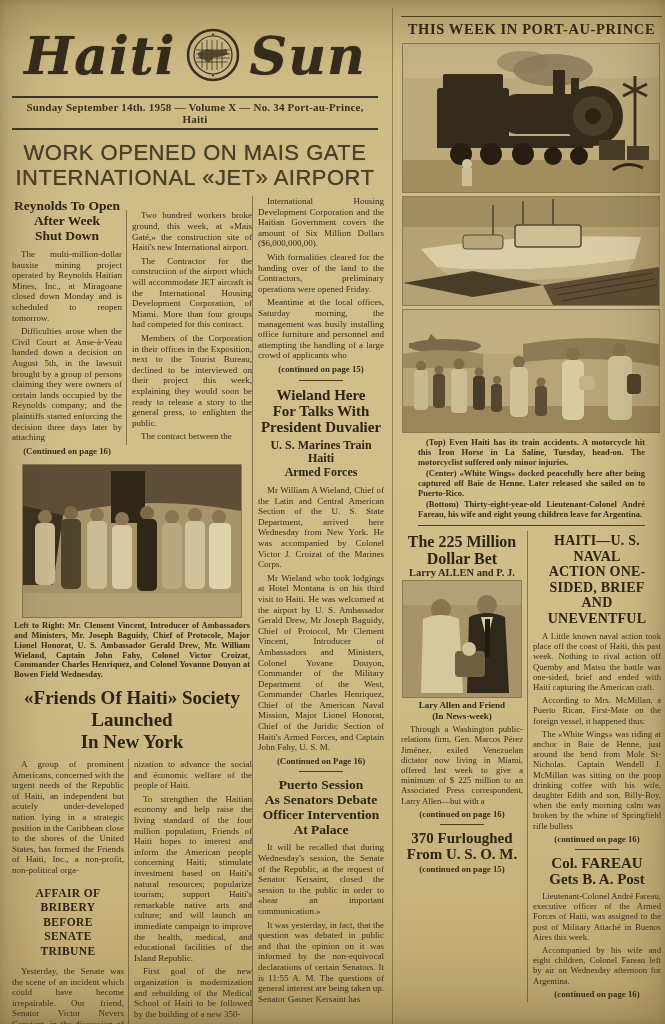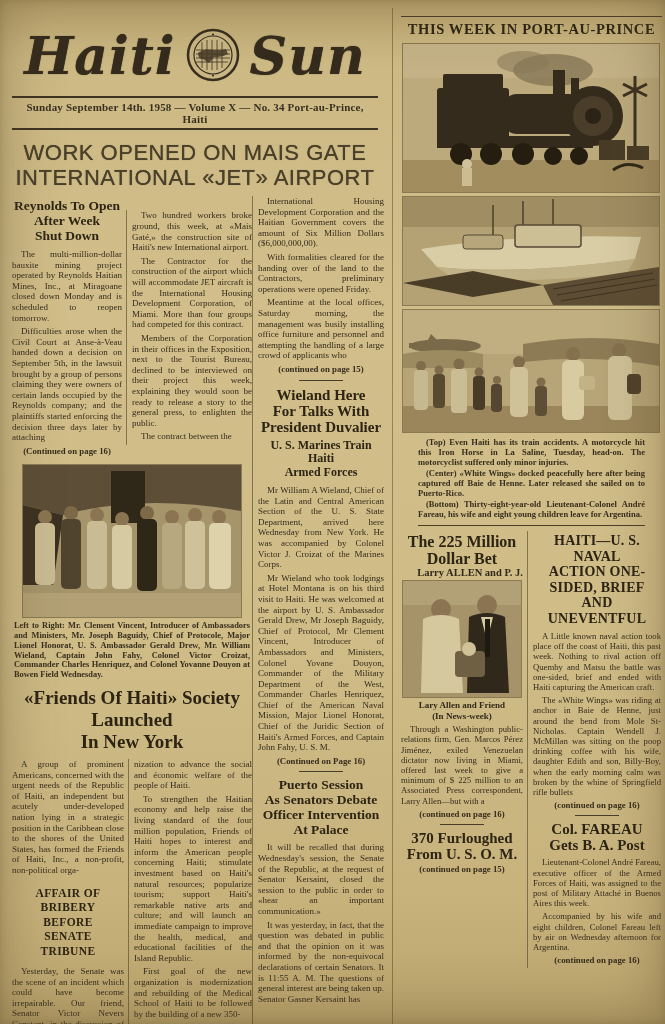--- a/index.html
+++ b/index.html
@@ -32,21 +32,21 @@
   .c3{width:132px;flex:0 0 132px;border-left:1px solid rgba(70,55,30,.55);padding-left:5px;box-sizing:border-box;}
   .art-title{font-weight:bold;text-align:center;white-space:pre-line;color:#2d2414;}
   .t-reynolds{font-size:13.5px;line-height:15px;margin:2px 0 6px;}
   .t-wieland{font-size:15px;line-height:16px;margin:6px 0 4px;}
   .t-wsub{font-size:12px;line-height:13.5px;margin:0 0 6px;}
   .t-stormy{font-size:13.5px;line-height:15px;margin:4px 0 5px;}
   .t-friends{font-size:19px;line-height:22px;margin:7px 0 6px;white-space:pre-line;text-align:center;
     font-weight:bold;color:#2d2414;}
   .t-bribery{font-size:11.5px;line-height:14.5px;margin:10px 16px 8px;letter-spacing:.4px;}
   .t-bet{font-size:16px;line-height:17px;margin:2px 0 1px;}
-  .t-byline{font-size:10.5px;font-weight:bold;text-align:right;margin:0 0 3px;color:#32291a;}
+  .t-byline{font-size:10.5px;font-weight:bold;text-align:center;margin:0 0 3px;color:#32291a;}
   .t-370{font-size:15px;line-height:16px;margin:4px 0 2px;}
   .t-naval{font-size:14px;line-height:15.5px;margin:2px 0 5px;letter-spacing:.2px;}
   .t-fareau{font-size:15px;line-height:16px;margin:4px 0 4px;}
   .divider{width:44px;border-top:1.5px solid #4a3e29;margin:5px auto 5px;}
   .photo-frame{background:#b2a074;box-shadow:inset 0 0 14px rgba(60,45,20,.55),0 0 0 1px rgba(70,55,30,.5);}
   .group-photo{width:218px;height:152px;margin:6px auto 4px;}
   .group-caption{font-size:8.4px;line-height:9.8px;font-weight:bold;text-align:justify;color:#382e1d;margin:2px 2px 0;}
   .friends-row{display:flex;margin-top:2px;}
   .fc1{width:116px;flex:0 0 116px;padding-right:4px;box-sizing:border-box;}
   .fc2{width:124px;flex:0 0 124px;border-left:1px solid rgba(70,55,30,.55);padding-left:5px;box-sizing:border-box;}
@@ -103,21 +103,21 @@
 
       <div class="body-flex">
 
         <div class="left-pair">
           <div class="two-col-row">
             <div class="col c1">
               <div class="art-title t-reynolds">Reynolds To Open
 After Week
 Shut Down</div>
               <p>The multi-million-dollar bauxite mining project operated by Reynolds Haitian Mines, Inc., at Miragoane closed down Monday and is scheduled to reopen tomorrow.</p>
-              <p>Difficulties arose when the Civil Court at Anse-à-Veau handed down a decision on September 5th, in the lawsuit brought by a group of persons claiming they were owners of certain lands occupied by the Reynolds company; and the plaintiffs started enforcing the decision three days later by attaching</p>
+              <p>Difficulties arose when the Civil Court at Anse-à-Veau handed down a decision on August 5th, in the lawsuit brought by a group of persons claiming they were owners of certain lands occupied by the Reynolds company; and the plaintiffs started enforcing the decision three days later by attaching</p>
               <p class="cont">(Continued on page 16)</p>
             </div>
             <div class="col c2">
               <p>Two hundred workers broke ground, this week, at «Mais Gaté,» the construction site of Haiti's new International airport.</p>
               <p>The Contractor for the construction of the airport which will accommodate JET aircraft is the International Housing Development Corporation, of Miami. More than four groups had competed for this contract.</p>
               <p>Members of the Corporation in their offices in the Exposition, next to the Tourist Bureau, declined to be interviewed on their project this week, explaining they would soon be ready to release a story to the general press, to enlighten the public.</p>
               <p>The contract between the</p>
             </div>
           </div>
 
@@ -371,20 +371,21 @@
 From U. S. O. M.</div>
           <p class="cont">(continued on page 15)</p>
         </div>
 
         <div class="col cb">
           <div class="art-title t-naval">HAITI—U. S. NAVAL
 ACTION ONE-
 SIDED, BRIEF
 AND UNEVENTFUL</div>
           <p>A Little known naval action took place off the coast of Haiti, this past week. Nothing to rival action off Quemby and Matsu the battle was one-sided, brief and ended with Haiti capturing the American craft.</p>
+          <p>According to Mrs. McMillan, a Puerto Rican, First-Mate on the foreign vessel, it happened thus:</p>
           <p>The «White Wings» was riding at anchor in Baie de Henne, just around the bend from Mole St-Nicholas. Captain Wendell J. McMillan was sitting on the poop drinking coffee with his wife, daughter Edith and son, Billy-Boy, when the early morning calm was broken by the whine of Springfield rifle bullets</p>
           <p class="cont">(continued on page 16)</p>
           <div class="divider"></div>
           <div class="art-title t-fareau">Col. FAREAU
 Gets B. A. Post</div>
           <p>Lieutenant-Colonel André Fareau, executive officer of the Armed Forces of Haiti, was assigned to the post of Military Attaché in Buenos Aires this week.</p>
           <p>Accompanied by his wife and eight children, Colonel Fareau left by air on Wednesday afternoon for Argentina.</p>
           <p class="cont">(continued on page 16)</p>
         </div>
       </div>

